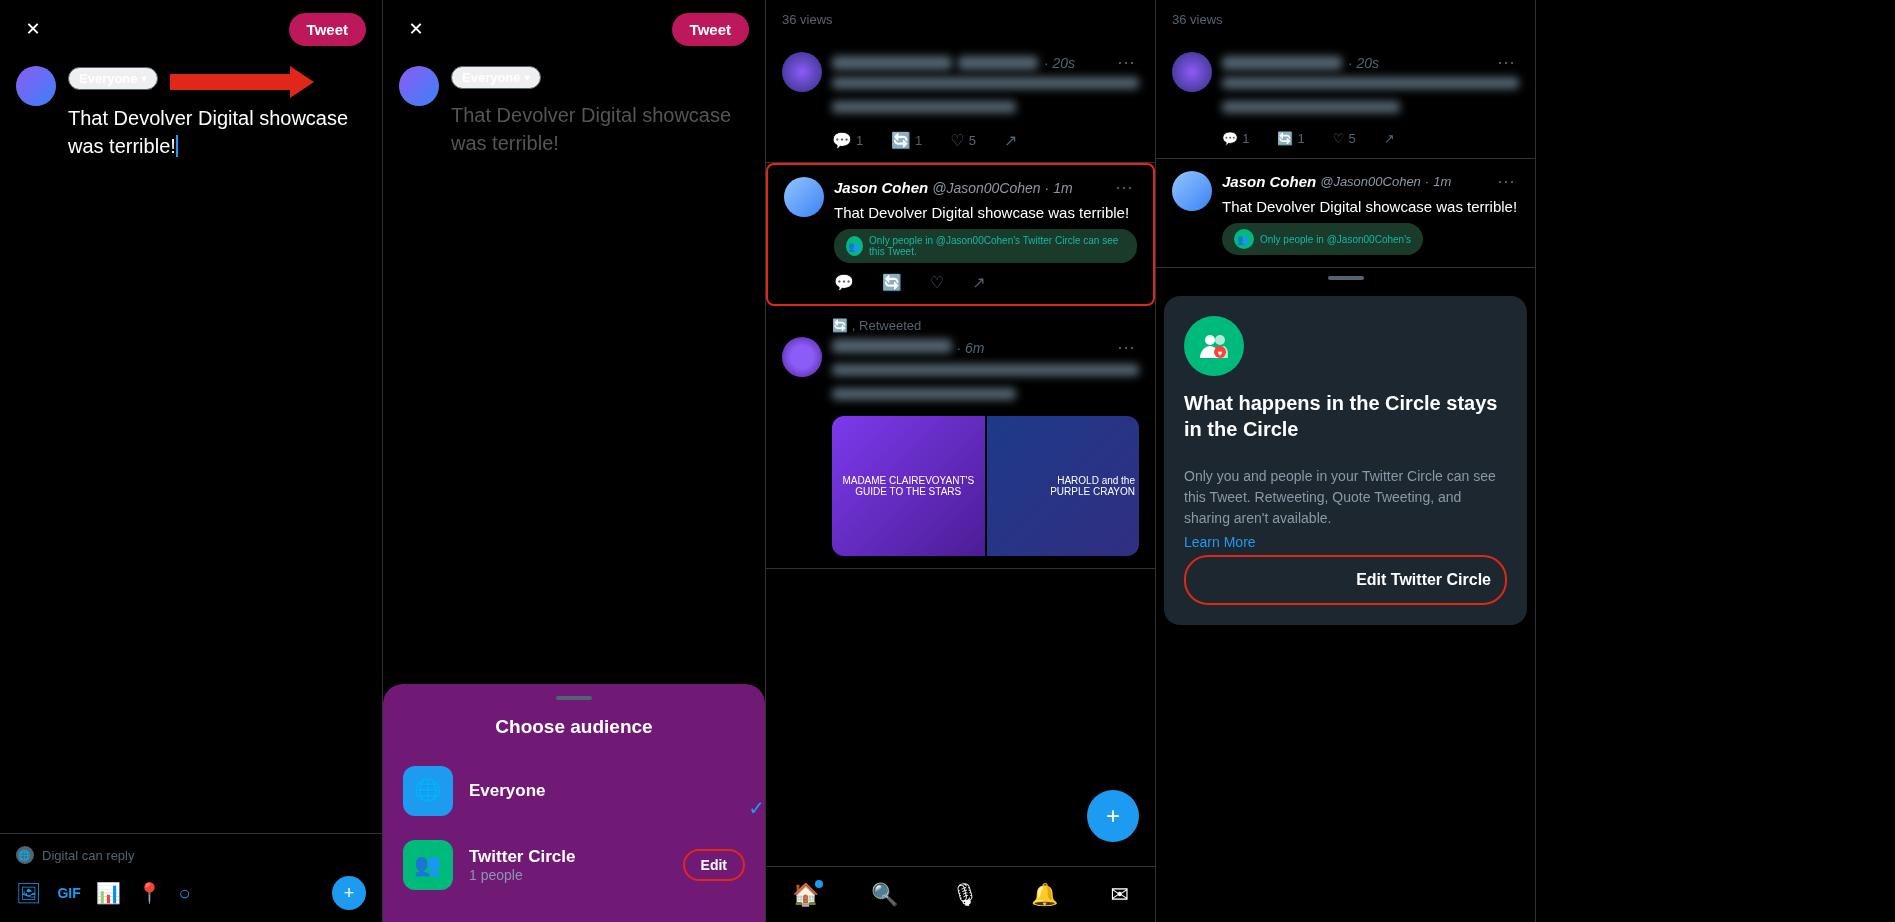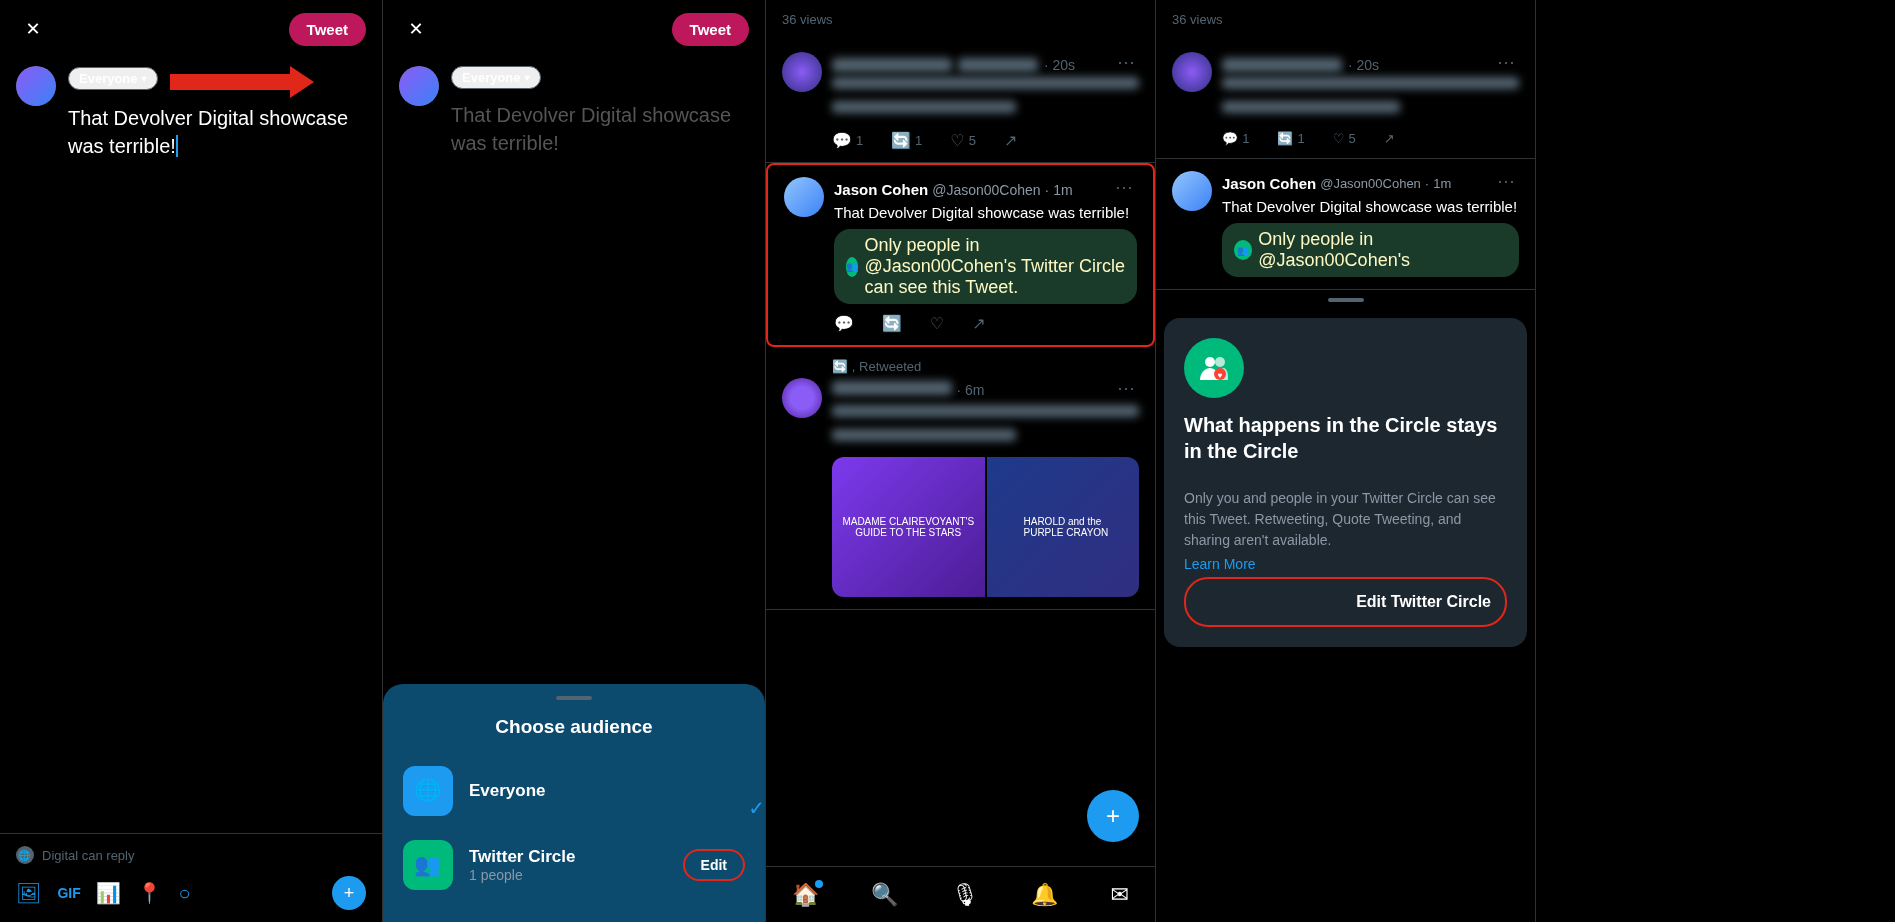--- a/index.html
+++ b/index.html
@@ -178,21 +178,21 @@
       display: flex;
       flex-direction: column;
       position: relative;
     }
 
     .bottom-sheet {
       position: absolute;
       bottom: 0;
       left: 0;
       right: 0;
-      background: #0c4a6e;
+      background: #701a75;
       border-radius: 20px 20px 0 0;
       padding: 0 0 20px 0;
       z-index: 10;
     }
 
     .sheet-handle {
       width: 36px;
       height: 4px;
       background: #536471;
       border-radius: 2px;
@@ -305,21 +305,22 @@
       background: radial-gradient(circle, #8b5cf6, #312e81);
     }
 
     .tweet-content {
       flex: 1;
     }
 
     .tweet-meta {
       display: flex;
       justify-content: space-between;
-      align-items: flex-end;
+      align-items: center;
+      font-style: italic;
     }
 
     .tweet-name {
       color: #fff;
       font-weight: 700;
       font-size: 15px;
     }
 
     .blurred-text {
       display: inline-block;
@@ -387,22 +388,22 @@
       background: #00ba7c;
       border-radius: 50%;
       display: flex;
       align-items: center;
       justify-content: center;
       font-size: 10px;
       color: #fff;
     }
 
     .circle-badge-text {
-      color: #fef9c3;
-      font-size: 18px;
+      color: #14b8a6;
+      font-size: 10px;
     }
 
     .highlighted-tweet {
       border: 2px solid #e0271a;
       border-radius: 8px;
     }
 
     .retweet-label {
       color: #536471;
       font-size: 13px;
@@ -775,21 +776,21 @@
           </div>
           <span class="more-btn">···</span>
         </div>
         <div class="blurred-text blurred-line" style="margin-top:6px;"></div>
         <div class="blurred-text blurred-line-short"></div>
         <div class="book-covers">
           <div class="book-cover book-cover-1">
             <span style="color:#fff; font-size:10px; text-align:center; padding:4px;">MADAME CLAIREVOYANT'S GUIDE TO THE STARS</span>
           </div>
           <div class="book-cover book-cover-2">
-            <span style="color:#fff; font-size:10px; text-align:left; padding:4px;margin-left:33px;">HAROLD and the PURPLE CRAYON</span>
+            <span style="color:#fff; font-size:10px; text-align:right; padding:4px;margin-left:33px;">HAROLD and the PURPLE CRAYON</span>
           </div>
         </div>
       </div>
     </div>
   </div>
 
   <div class="plus-fab">+</div>
 
   <div class="bottom-nav">
     <span class="nav-icon">

